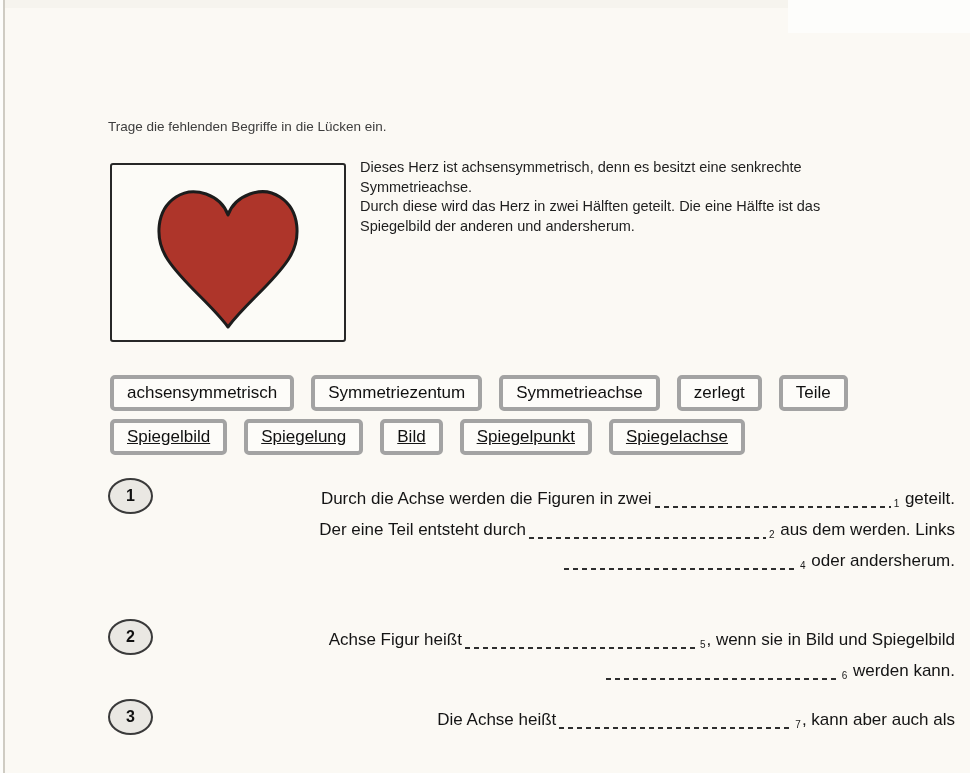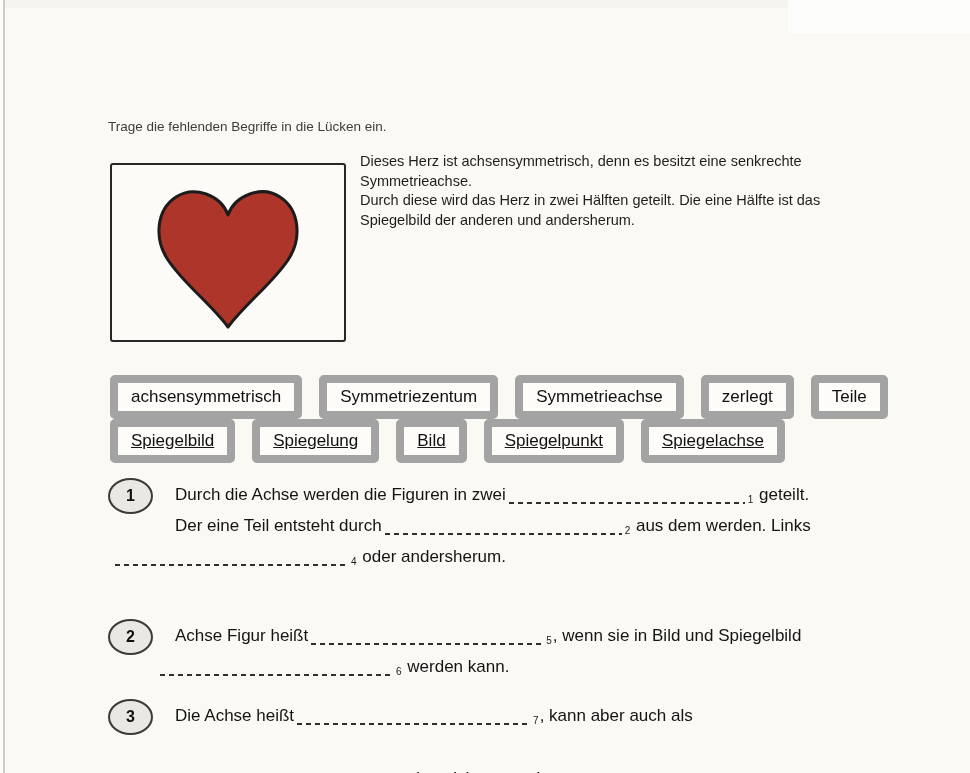--- a/index.html
+++ b/index.html
@@ -14,36 +14,36 @@
   .top-band{position:absolute;left:0;top:0;width:970px;height:8px;background:#f3f1ea;opacity:.55;}
   .corner-patch{position:absolute;right:0;top:0;width:182px;height:33px;background:#fdfdfb;}
 
   .title{position:absolute;left:108px;top:80px;font-size:21px;font-weight:bold;color:#141414;letter-spacing:.2px;}
   .subtitle{position:absolute;left:108px;top:119px;font-size:13.5px;color:#3d3d3d;}
 
   .heart-box{position:absolute;left:110px;top:163px;width:232px;height:175px;
     background:#fcfbf7;border:2px solid #272727;border-radius:3px;}
   .heart-box svg{position:absolute;left:36px;top:18px;}
 
-  .figure-caption{position:absolute;left:360px;top:152px;width:520px;
+  .figure-caption{position:absolute;left:360px;top:158px;width:520px;
     font-size:14.5px;line-height:19.5px;color:#1e1e1e;white-space:pre-line;}
 
   .bank-row{position:absolute;left:110px;display:flex;gap:17px;}
   .bank-row.r1{top:375px;}
   .bank-row.r2{top:419px;text-decoration:underline;}
-  .chip{background:#fdfcf9;border:8px solid #a3a3a3;border-radius:5px;
+  .chip{background:#fdfcf9;border:4px solid #a3a3a3;border-radius:5px;
     padding:2px 13px;font-size:17px;line-height:24px;color:#101010;white-space:nowrap;cursor:pointer;}
 
   .q{position:absolute;left:108px;width:850px;}
   .q1{top:478px;} .q2{top:619px;} .q3{top:699px;}
   .qnum{position:absolute;left:0;top:0;width:41px;height:32px;
     background:#eae8e3;border:2px solid #3a3a3a;border-radius:50%;
     display:flex;align-items:center;justify-content:center;
     font-size:16px;font-weight:bold;color:#111;}
-  .qlines{position:absolute;left:67px;top:0;width:780px;font-size:17px;line-height:33px;color:#141414;}
+  .qlines{position:absolute;left:67px;top:0;width:780px;font-size:17px;line-height:42px;color:#141414;text-align:right;}
   .qlines .line{white-space:nowrap;height:31px;}
   #q1-lines .line4{margin-left:-63px;}
   #q2-lines .line2{margin-left:-18px;}
   #q3-lines .line2{margin-left:230px;margin-top:32px;}
 
   .blank{display:inline-block;height:14px;margin:0 3px;vertical-align:-4px;
     background:repeating-linear-gradient(to right,#2e2e2e 0 5px,transparent 5px 9px);
     background-size:100% 2px;background-position:left bottom;background-repeat:no-repeat;}
   .sub{font-size:10px;color:#1a1a1a;vertical-align:-3px;margin-right:1px;}
 </style>

